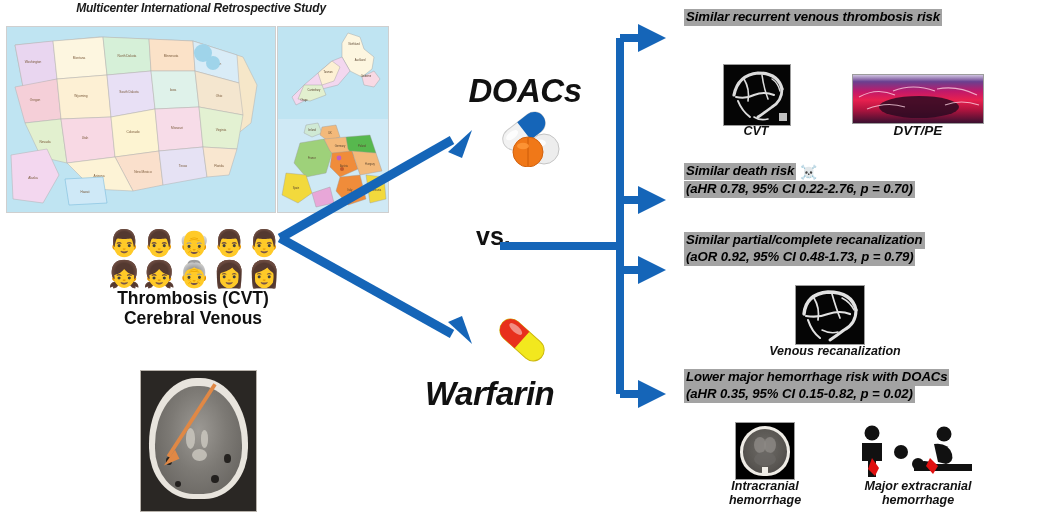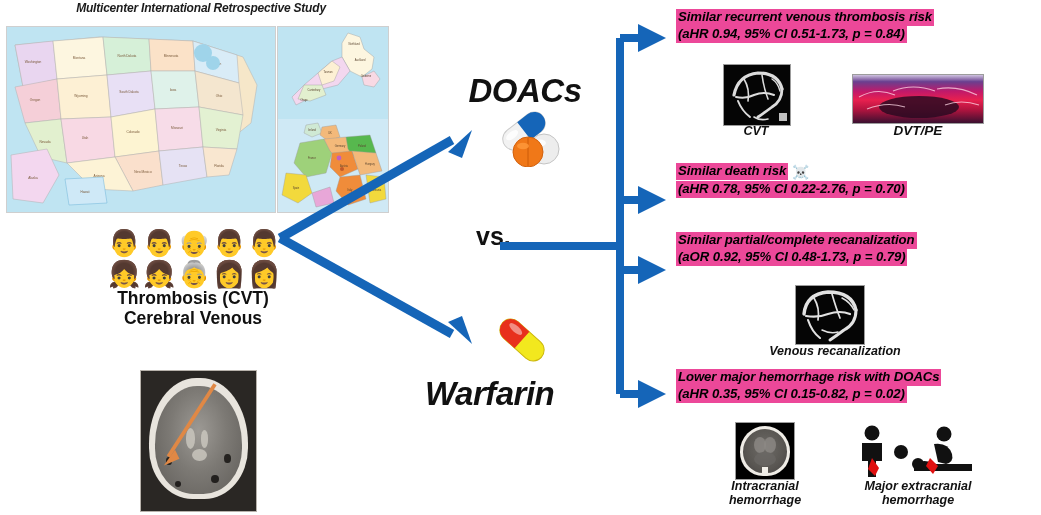--- a/index.html
+++ b/index.html
@@ -47,23 +47,23 @@
       letter-spacing:-0.5px;}
   #warfarin-label{left:425px;top:375px;width:200px;text-align:left;
       font-size:33px;font-weight:bold;font-style:italic;color:#111;
       letter-spacing:-0.5px;}
   #vs-label{left:476px;top:222px;font-size:25px;font-weight:bold;color:#111;}
 
   .pillbox{position:absolute;}
 
   
   .outcome{position:absolute;}
-  .hl{display:table;background:#ec4899;color:#000;
+  .hl{display:table;background:#a3a3a3;color:#000;
       font-size:13.2px;font-weight:bold;font-style:italic;
-      line-height:1.27;padding:0 2px;white-space:nowrap;letter-spacing:-0.1px;}
+      line-height:1.27;padding:0 2px;white-space:nowrap;letter-spacing:-0.1px;margin-left:8px;}
 
   .cap{position:absolute;text-align:center;font-size:12.5px;
        font-weight:bold;font-style:italic;color:#111;line-height:1.1;}
 
   .med-img{position:absolute;background:#000;border:1px solid #9c9c9c;overflow:hidden;}
 
   
   .venogram{position:absolute;inset:0;background:#050505;}
 
   
@@ -276,21 +276,20 @@
     <line x1="120" y1="380" x2="142" y2="380"></line>
   </g>
   <polygon points="166,24 138,10 138,38" fill="#1565b8"></polygon>
   <polygon points="166,186 138,172 138,200" fill="#1565b8"></polygon>
   <polygon points="166,256 138,242 138,270" fill="#1565b8"></polygon>
   <polygon points="166,380 138,366 138,394" fill="#1565b8"></polygon>
 </svg>
 
 <div class="outcome" style="left:676px;top:9px;">
   <div class="hl">Similar recurrent venous thrombosis risk</div>
-  <div class="hl">(aHR 0.94, 95% CI 0.51-1.73, p = 0.84)</div>
 </div>
 <div class="med-img" style="left:723px;top:64px;width:66px;height:60px;">
   <div class="venogram">
     <svg width="66" height="60" viewBox="0 0 66 60">
       <rect width="66" height="60" fill="#050505"></rect>
       <g stroke="#dcdcdc" fill="none" stroke-linecap="round">
         <path d="M10 30 Q14 10 34 8 Q54 8 58 24" stroke-width="3.2"></path>
         <path d="M58 24 Q58 36 48 42 Q40 48 34 52" stroke-width="2.8"></path>
         <path d="M12 32 Q22 34 30 30 Q40 26 50 30" stroke-width="2"></path>
         <path d="M20 14 Q26 24 24 36" stroke-width="1.6"></path>

